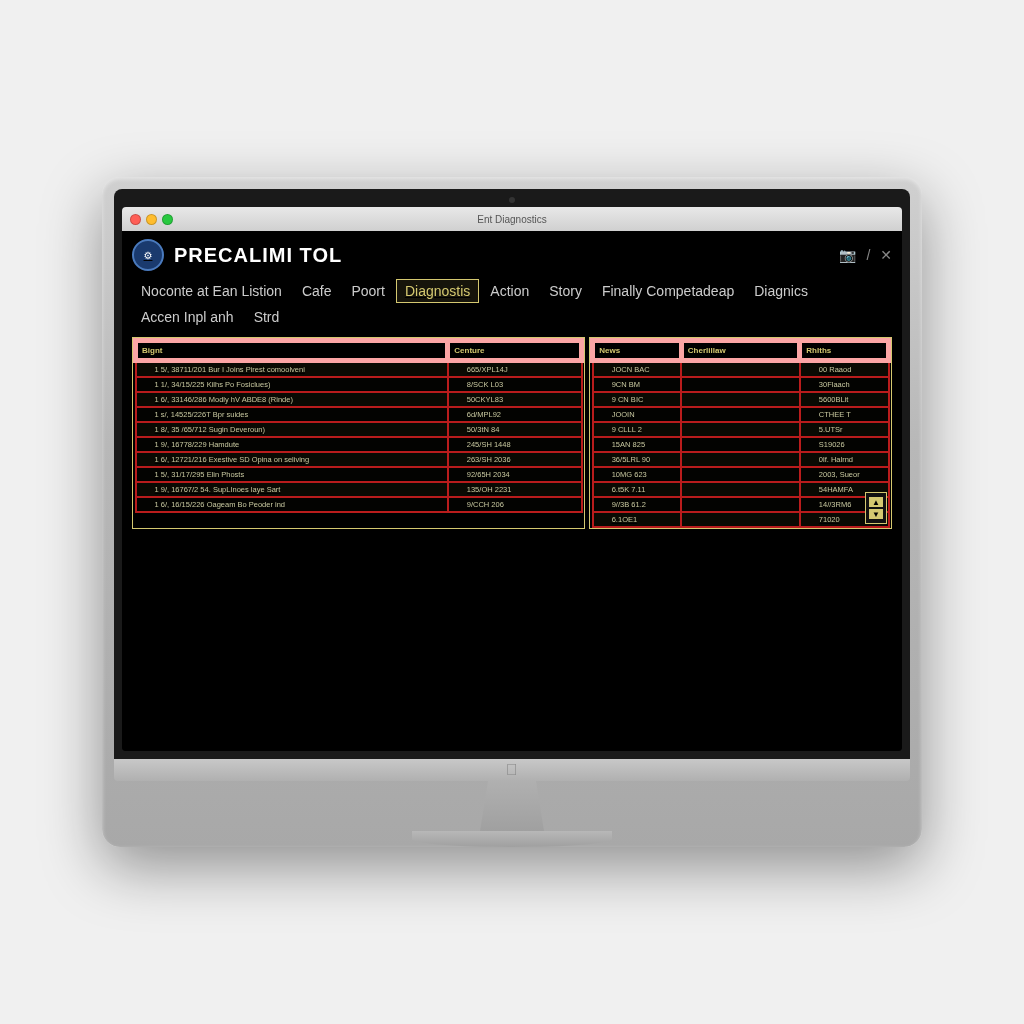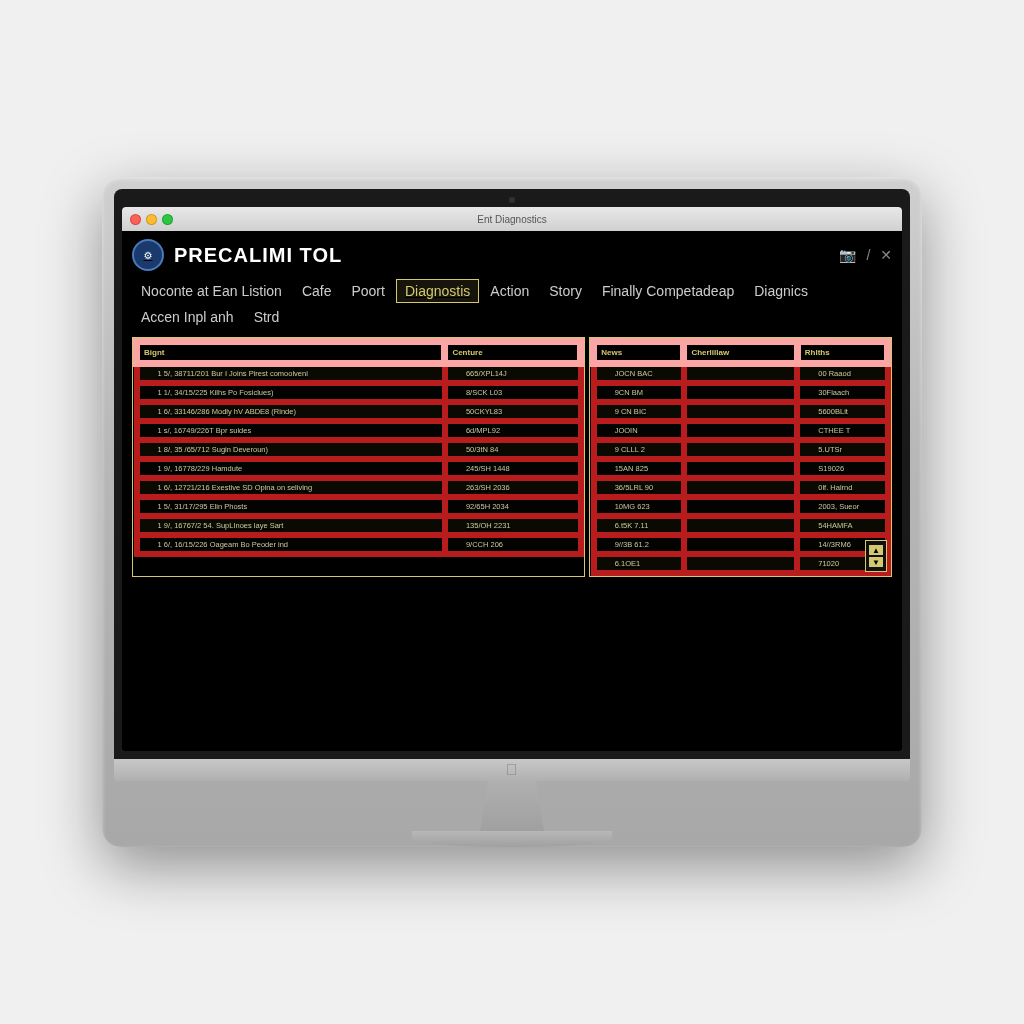--- a/index.html
+++ b/index.html
@@ -163,29 +163,29 @@
 
     table {
       width: 100%;
       border-collapse: collapse;
       font-size: 8px;
     }
 
     th {
       background: #000;
       color: #d4c870;
-      border: 7px solid #fca5a5;
+      border: 5px solid #fca5a5;
       padding: 3px 4px;
       font-weight: bold;
       text-align: left;
       white-space: nowrap;
     }
 
     td {
-      border: 6px solid #b91c1c;
+      border: 2px solid #b91c1c;
       padding: 2px 18px;
       color: #c8c8a0;
       font-size: 7.5px;
       white-space: nowrap;
       overflow: hidden;
       max-width: 0;
     }
 
     tr:nth-child(odd) td { background: rgba(20,20,5,0.5); }
     tr:nth-child(even) td { background: rgba(10,10,2,0.3); }
@@ -304,21 +304,21 @@
                   </tr>
                   <tr>
                     <td style="max-width: 300px; overflow: hidden; text-overflow: ellipsis;">1 1/, 34/15/225 Kilhs Po Fosiclues)</td>
                     <td style="max-width: 90px; overflow: hidden; text-overflow: ellipsis;">8/SCK L03</td>
                   </tr>
                   <tr>
                     <td style="max-width: 300px; overflow: hidden; text-overflow: ellipsis;">1 6/, 33146/286 Modly hV ABDE8 (Rinde)</td>
                     <td style="max-width: 90px; overflow: hidden; text-overflow: ellipsis;">50CKYL83</td>
                   </tr>
                   <tr>
-                    <td style="max-width: 300px; overflow: hidden; text-overflow: ellipsis;">1 s/, 16749/226T Bpr suides</td>
+                    <td style="max-width: 300px; overflow: hidden; text-overflow: ellipsis;">1 s/, 14525/226T Bpr suides</td>
                     <td style="max-width: 90px; overflow: hidden; text-overflow: ellipsis;">6d/MPL92</td>
                   </tr>
                   <tr>
                     <td style="max-width: 300px; overflow: hidden; text-overflow: ellipsis;">1 8/, 35 /65/712 Sugin Deveroun)</td>
                     <td style="max-width: 90px; overflow: hidden; text-overflow: ellipsis;">50/3tN 84</td>
                   </tr>
                   <tr>
                     <td style="max-width: 300px; overflow: hidden; text-overflow: ellipsis;">1 9/, 16778/229 Hamdute</td>
                     <td style="max-width: 90px; overflow: hidden; text-overflow: ellipsis;">245/SH 1448</td>
                   </tr>

